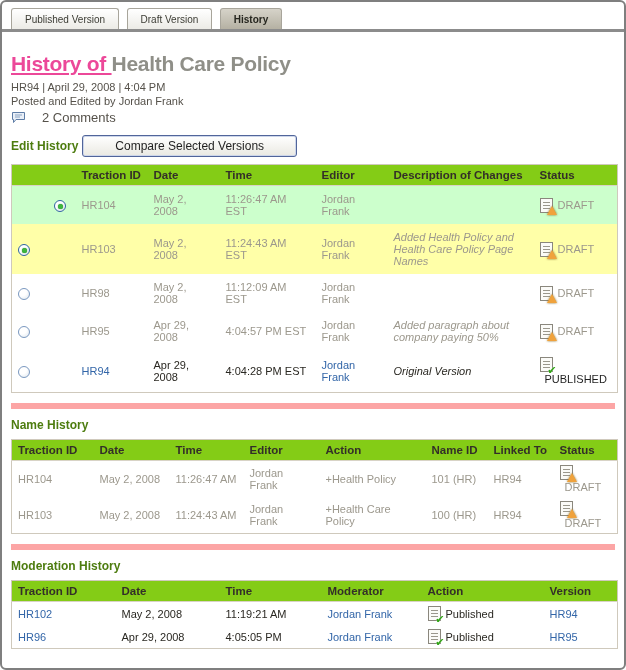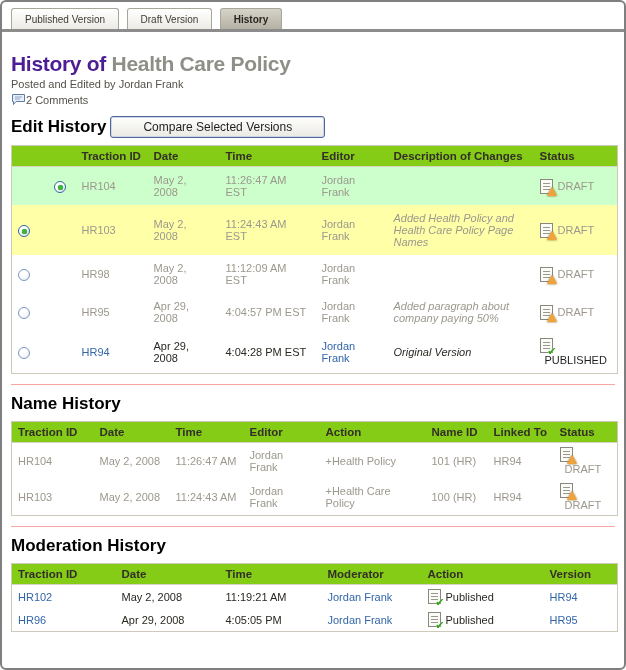--- a/index.html
+++ b/index.html
@@ -24,30 +24,30 @@
     font-size: 10px; color: #3c3c34; cursor: pointer; vertical-align: bottom;
   }
   .tab.active {
     background: linear-gradient(#d6d3c9, #b5b1a3);
     font-weight: bold; color: #26261f;
   }
   .tabline { height: 3px; background: #8c8c8c; }
   
   .content { padding: 0 9px 6px 9px; }
   .page-title { margin-top: 20px; font-size: 21px; font-weight: bold; letter-spacing: -0.3px; }
-  .page-title .t1 { color: #4c1d95; }
+  .page-title .t1 { color: #ec4899; text-decoration: underline; }
   .page-title .t2 { color: #8f8f88; }
   .meta { margin-top: 5px; font-size: 11px; color: #55514a; }
   .meta2 { margin-top: 2px; font-size: 11px; color: #55514a; }
-  .comments { margin-top: 3px; font-size: 11px; color: #55514a; display: flex; align-items: center; gap: 0; }
+  .comments { margin-top: 3px; font-size: 13px; color: #55514a; display: flex; align-items: center; gap: 16px; }
   
   .section { margin-top: 10px; }
-  .section.ruled { border-top: 1px solid #fca5a5; padding-top: 9px; }
+  .section.ruled { border-top: 6px solid #fca5a5; padding-top: 9px; }
   .sec-head { display: flex; align-items: center; }
-  .sec-title { font-size: 17px; font-weight: bold; color: #000000; }
+  .sec-title { font-size: 12px; font-weight: bold; color: #4d7c0f; }
   .btn {
     margin-left: 4px; padding: 3px 32px; font-size: 12px; color: #1f1f1f;
     background: linear-gradient(#ffffff, #eae9e2);
     border: 1px solid #51659a; border-radius: 3px;
     box-shadow: 0 0 0 1px #cdd6ea inset; cursor: pointer;
     font-family: "Liberation Sans", sans-serif;
   }
   
   table.tbl {
     width: 100%; border-collapse: collapse; table-layout: fixed;
@@ -113,20 +113,21 @@
     <span class="tab">Draft Version</span>
     <span class="tab active">History</span>
   </div>
   <div class="tabline"></div>
 
   <div class="content">
 
     <div class="page-title">
       <span class="t1">History of </span><span class="t2">Health Care Policy</span>
     </div>
+    <div class="meta">HR94 | April 29, 2008 | 4:04 PM</div>
     <div class="meta2">Posted and Edited by Jordan Frank</div>
     <div class="comments">
       <svg width="15" height="13" viewBox="0 0 15 13">
           <path d="M1.5 1.5 h12 v7 h-8.5 l-2.5 3 v-3 h-1 z" fill="#e9eff7" stroke="#5e7da6" stroke-width="1"></path>
           <line x1="4" y1="4" x2="11" y2="4" stroke="#8aa3c2" stroke-width="1"></line>
           <line x1="4" y1="6" x2="9" y2="6" stroke="#8aa3c2" stroke-width="1"></line>
         </svg>
       <span>2 Comments</span>
     </div>
 

